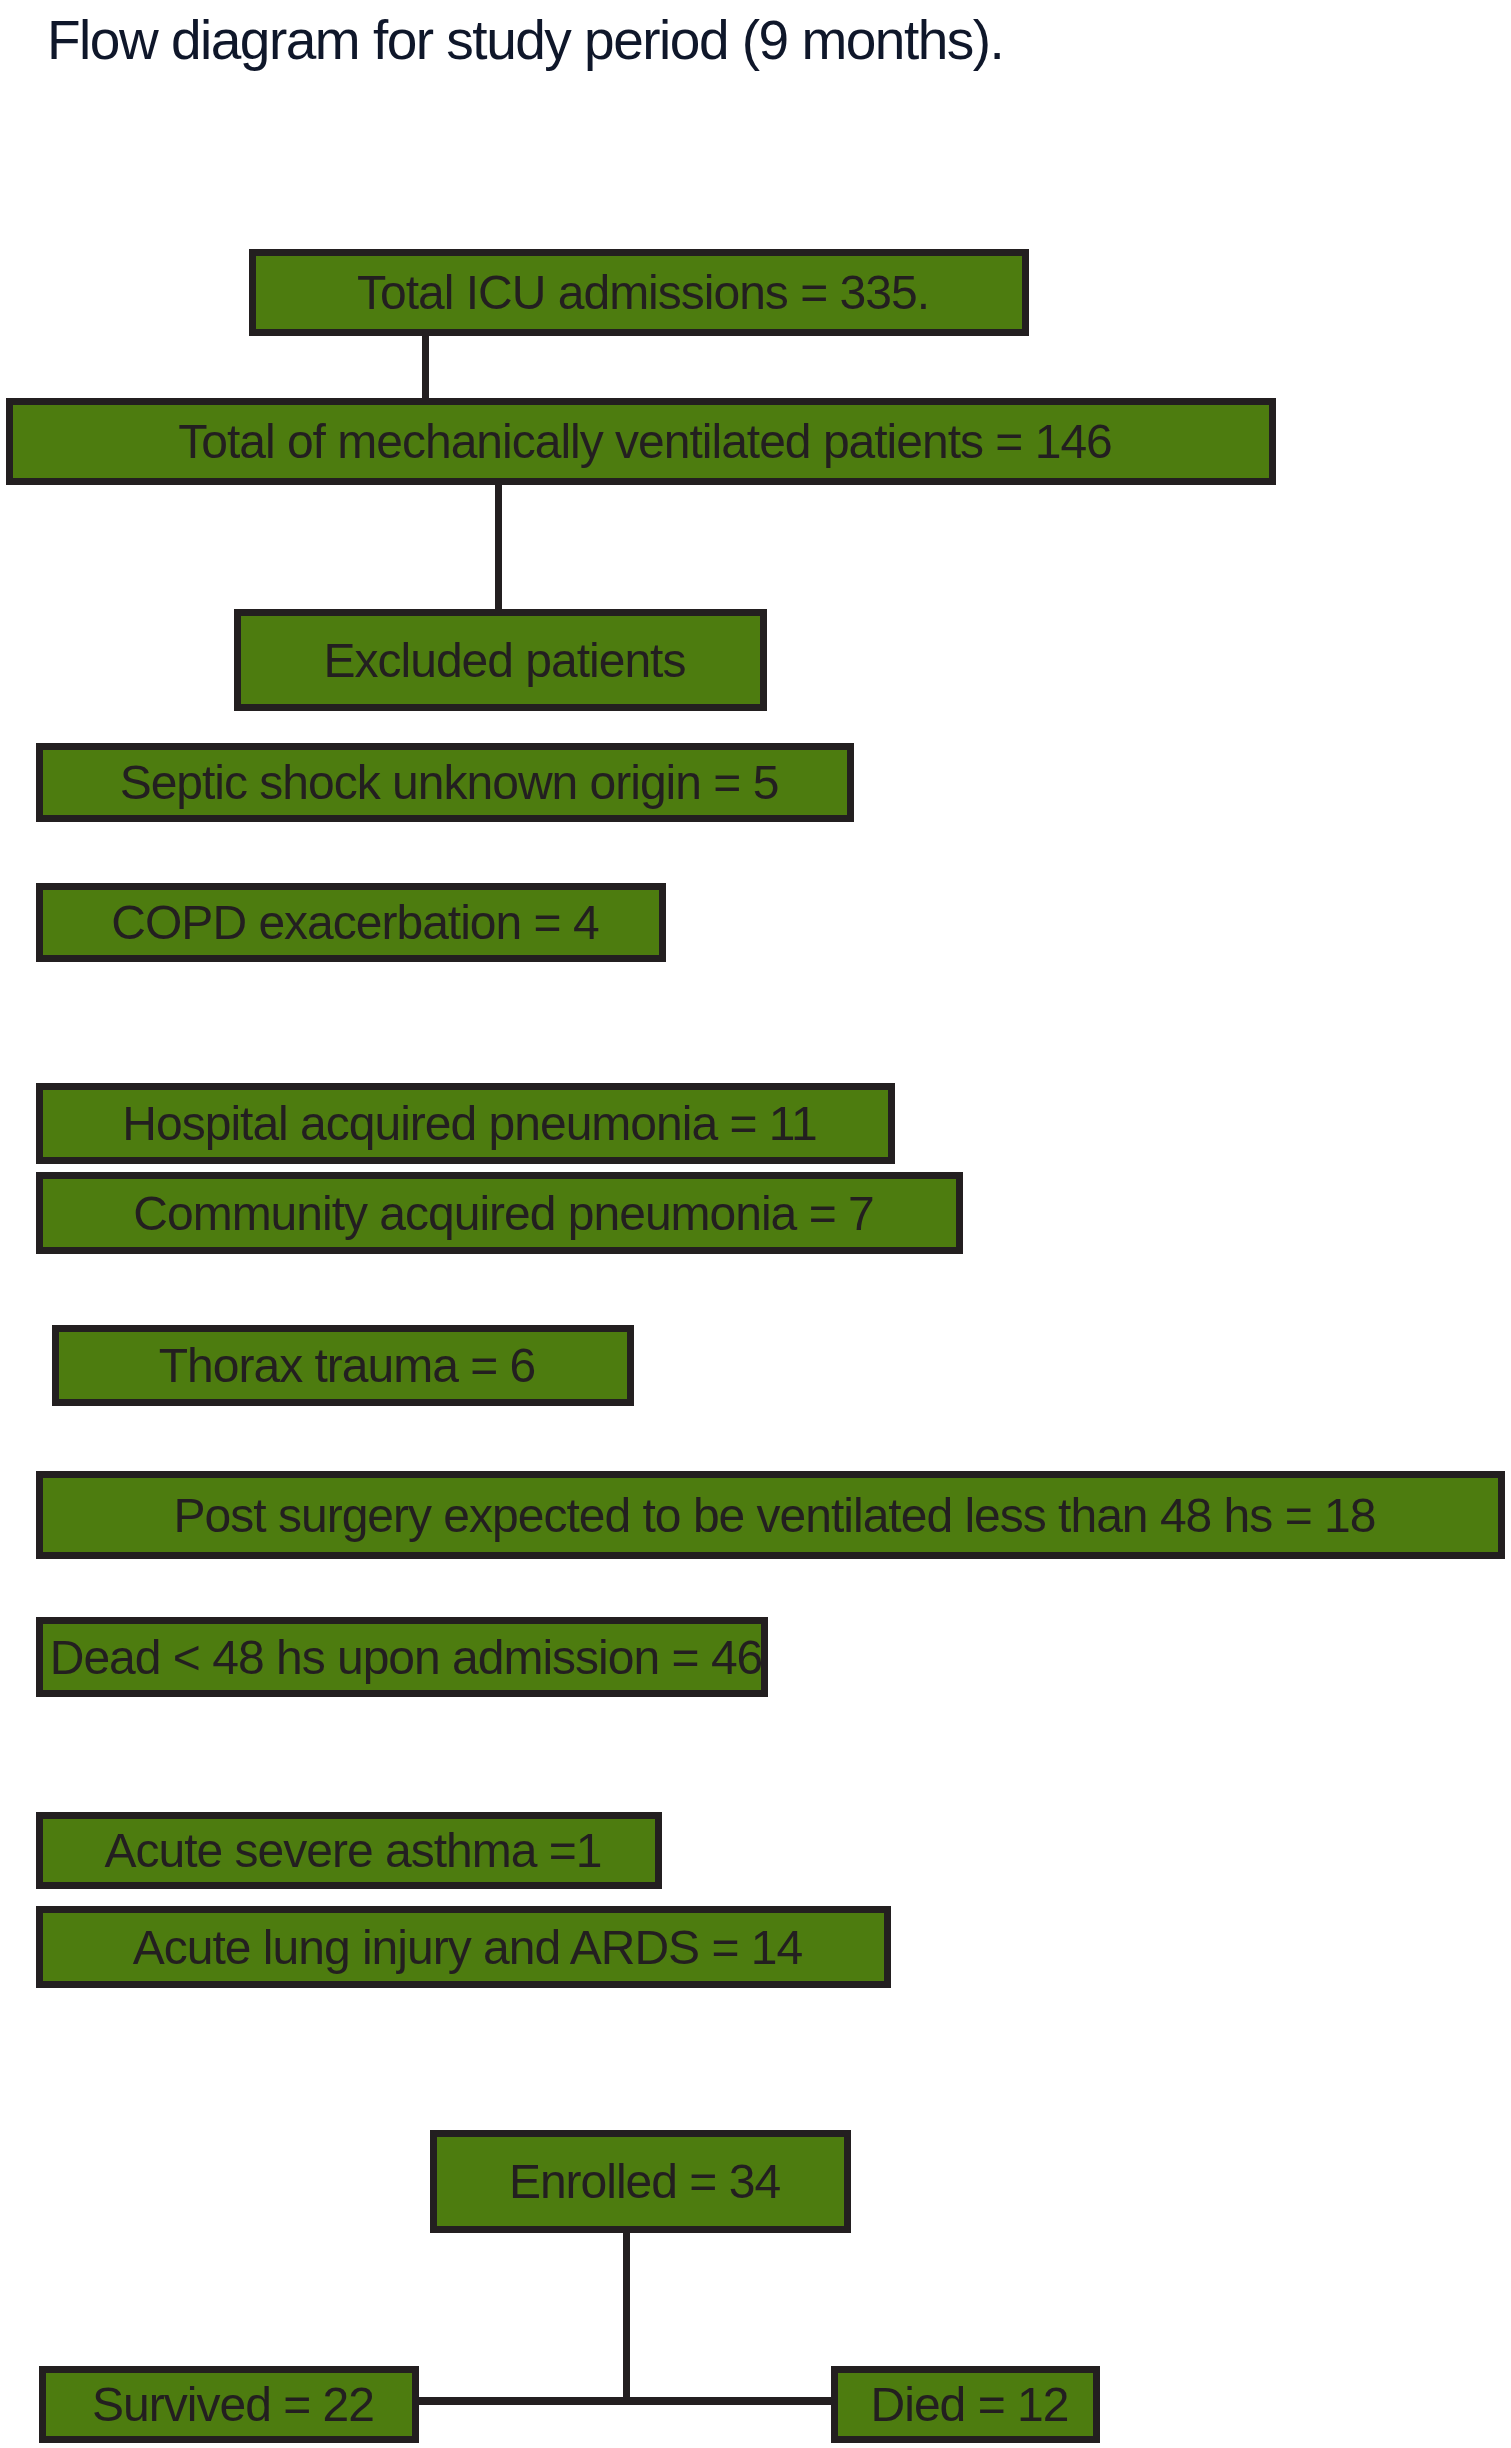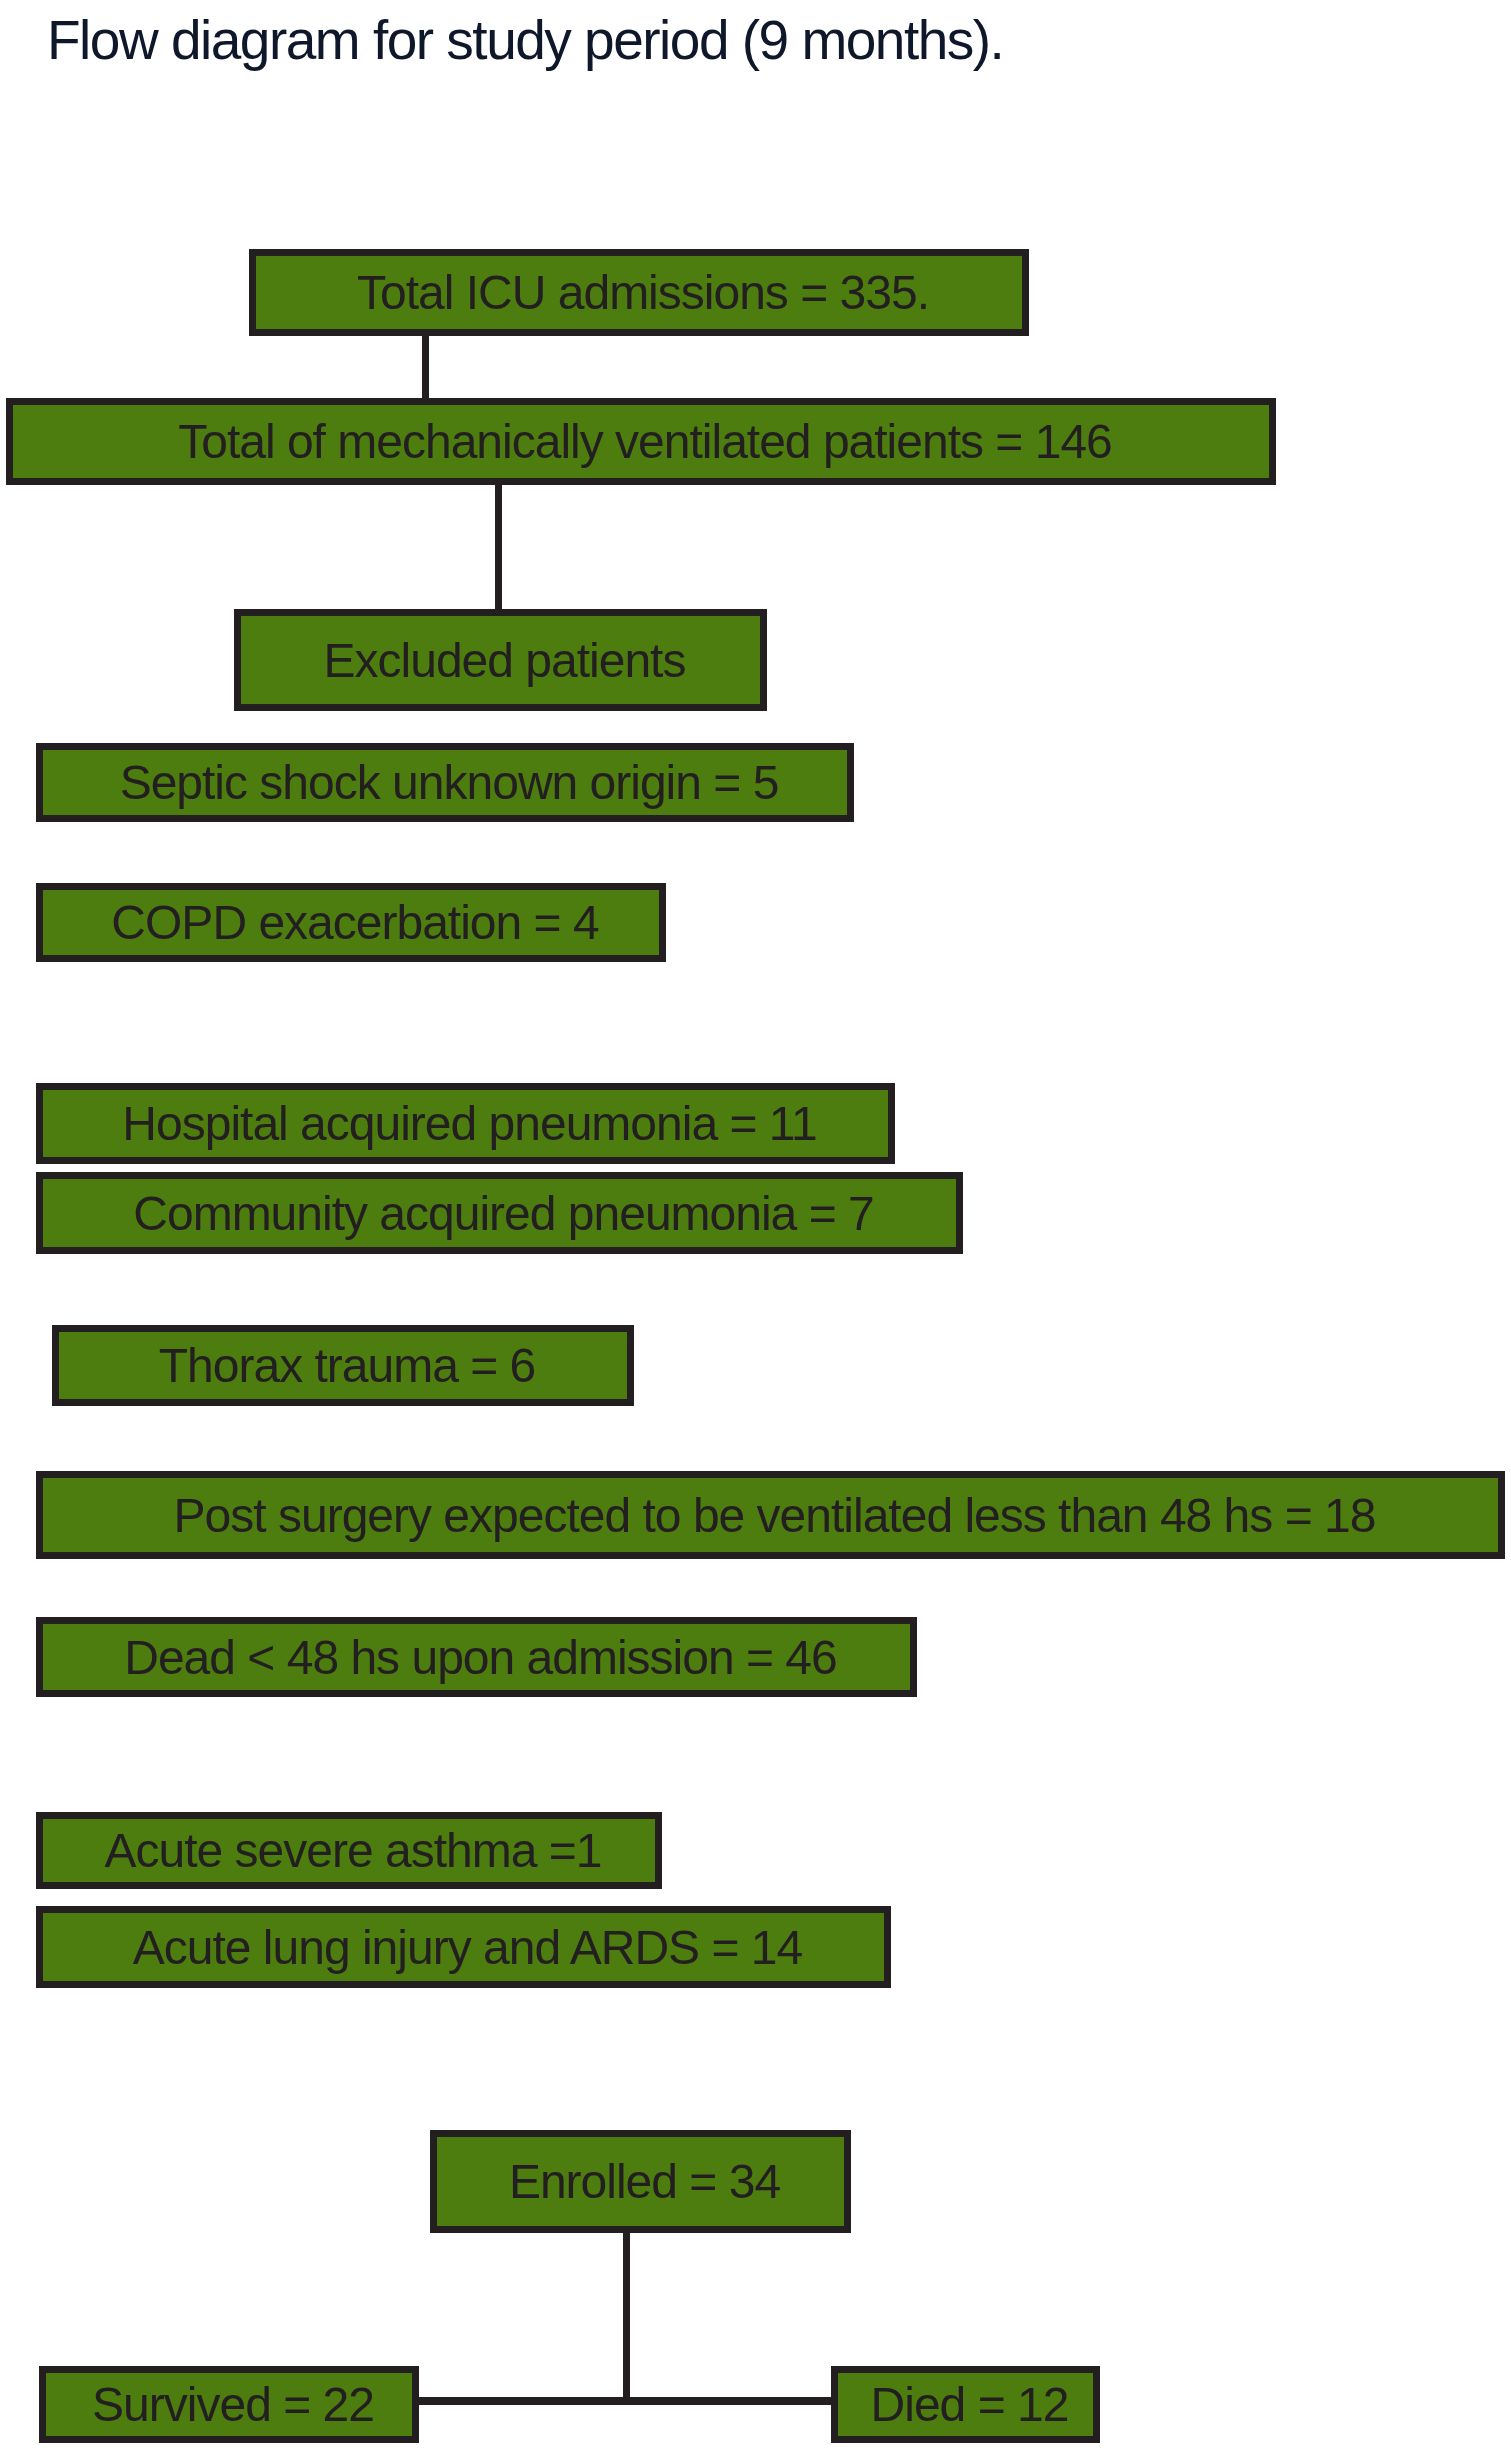--- a/index.html
+++ b/index.html
@@ -67,21 +67,21 @@
   <div class="node" style="left:36px; top:883px; width:630px; height:79px;">COPD exacerbation = 4</div>
 
   <div class="node" style="left:36px; top:1060px; width:859px; height:81px;margin-top:23px;">Hospital acquired pneumonia = 11</div>
 
   <div class="node" style="left:36px; top:1172px; width:927px; height:82px;">Community acquired pneumonia = 7</div>
 
   <div class="node" style="left:52px; top:1325px; width:582px; height:81px;">Thorax trauma = 6</div>
 
   <div class="node" style="left:36px; top:1471px; width:1469px; height:88px;">Post surgery expected to be ventilated less than 48 hs = 18</div>
 
-  <div class="node" style="left:36px; top:1617px; width:881px; height:80px;">Dead &lt; 48 hs upon admission = 46</div>
+  <div class="node" style="left:36px; top:1617px; width:732px; height:80px;">Dead &lt; 48 hs upon admission = 46</div>
 
   <div class="node" style="left:36px; top:1812px; width:626px; height:77px;">Acute severe asthma =1</div>
 
   <div class="node" style="left:36px; top:1906px; width:855px; height:82px;">Acute lung injury and ARDS = 14</div>
 
   <div class="node" style="left:430px; top:2130px; width:421px; height:103px;">Enrolled = 34</div>
 
   <div class="node" style="left:39px; top:2366px; width:380px; height:77px;">Survived = 22</div>
 
   <div class="node" style="left:831px; top:2366px; width:269px; height:77px;">Died = 12</div>

